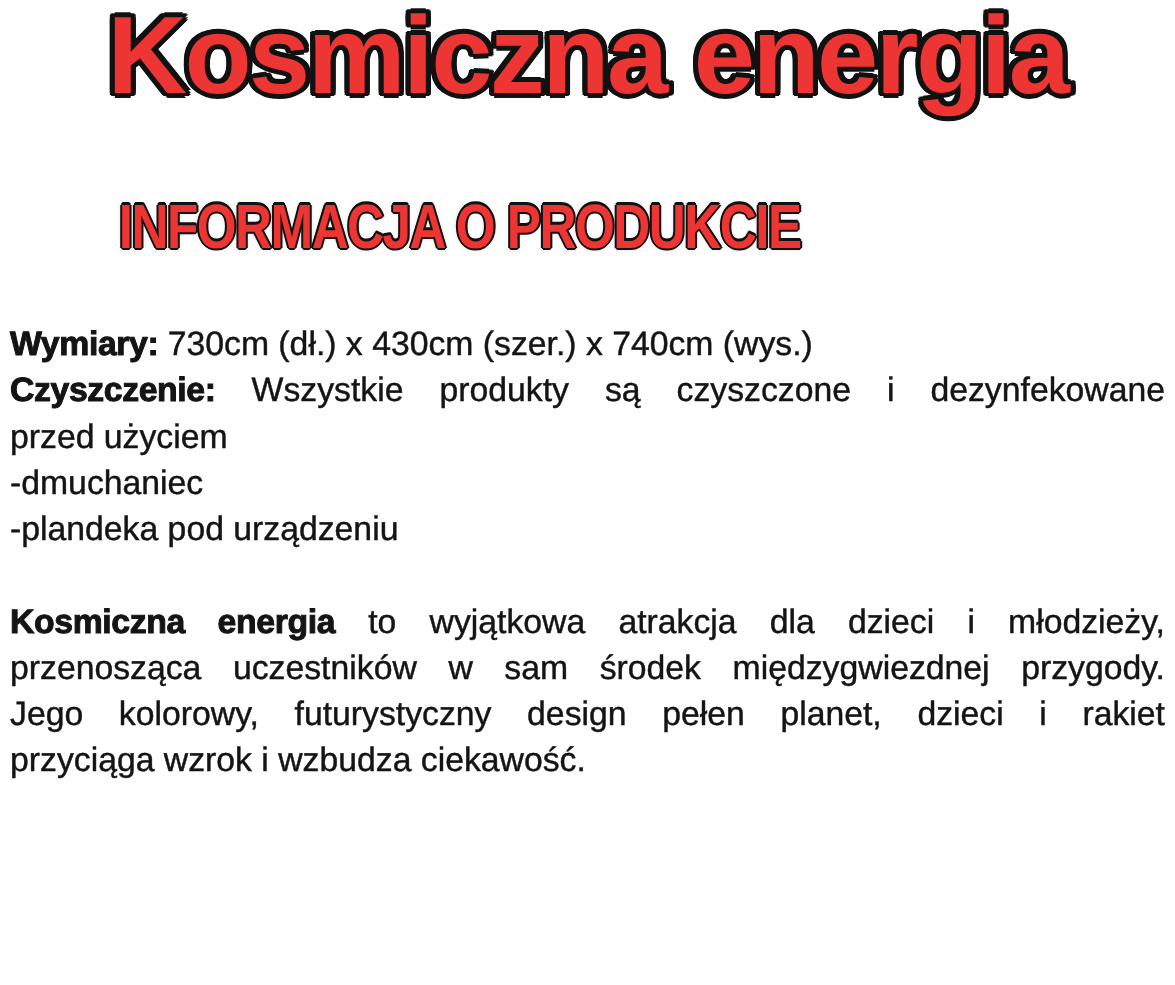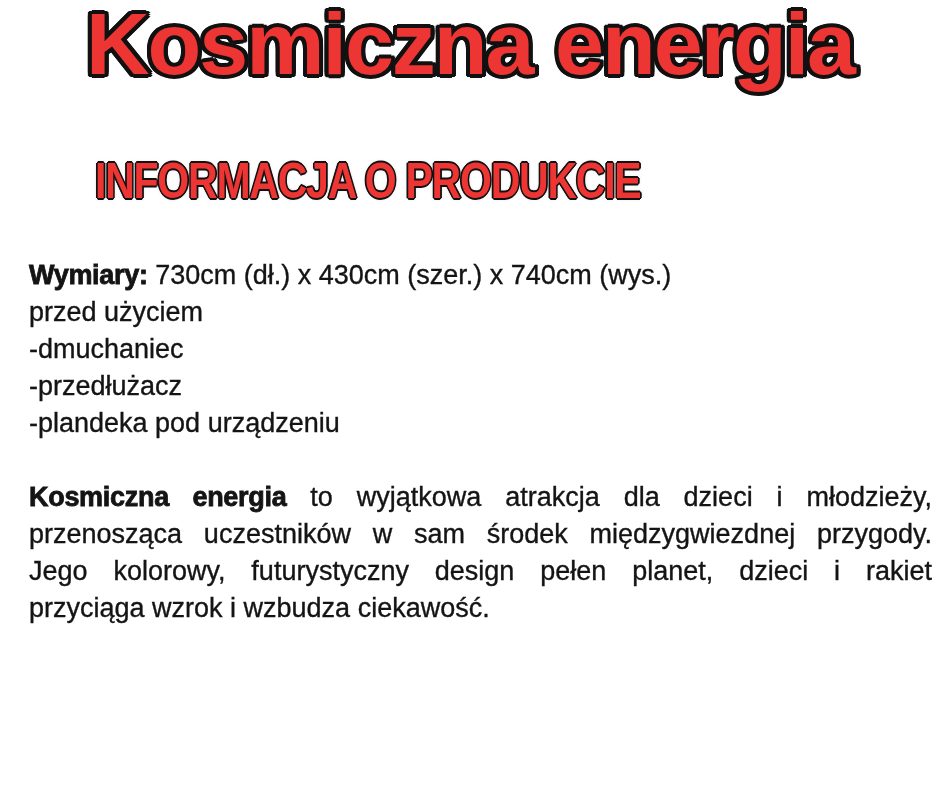--- a/index.html
+++ b/index.html
@@ -69,21 +69,21 @@
   .body-block {
     position: absolute;
     top: 257px;
     left: 8px;
     width: 924px;
     font-size: 27px;
     line-height: 37px;
     color: var(--ink, #141414);
     -webkit-text-stroke: 0.35px currentColor;
   }
-  .line { white-space: nowrap; margin-left: 21px; }
+  .line { white-space: nowrap; }
   .just {
     white-space: normal;
     text-align: justify;
     text-align-last: justify;
   }
   .b {
     font-weight: 700;
     -webkit-text-stroke: 0.8px currentColor;
     letter-spacing: -0.3px;
   }
@@ -96,28 +96,28 @@
 
   <div class="main-title">Kosmiczna energia</div>
 
   <div class="section-heading">INFORMACJA O PRODUKCIE</div>
 
   <div class="body-block">
 
     <div class="line"><span class="b">Wymiary:</span><span> 730cm (dł.) x 430cm (szer.) x 740cm (wys.)</span></div>
 
 
+    <div class="line just"><span class="b">Czyszczenie:</span><span> Wszystkie produkty są czyszczone i dezynfekowane</span></div>
 
     <div class="line"><span>przed użyciem</span></div>
 
 
     <div class="line"><span>-dmuchaniec</span></div>
 
 
-    <div class="line"><span>-przedłużacz</span></div>
 
     <div class="line"><span>-plandeka pod urządzeniu</span></div>
 
     <div class="spacer"></div>
 
     <div class="line just"><span class="b">Kosmiczna energia</span><span> to wyjątkowa atrakcja dla dzieci i młodzieży,</span></div>
 
     <div class="line just"><span>przenosząca uczestników w sam środek międzygwiezdnej przygody.</span></div>
 
     <div class="line just"><span>Jego kolorowy, futurystyczny design pełen planet, dzieci i rakiet</span></div>

